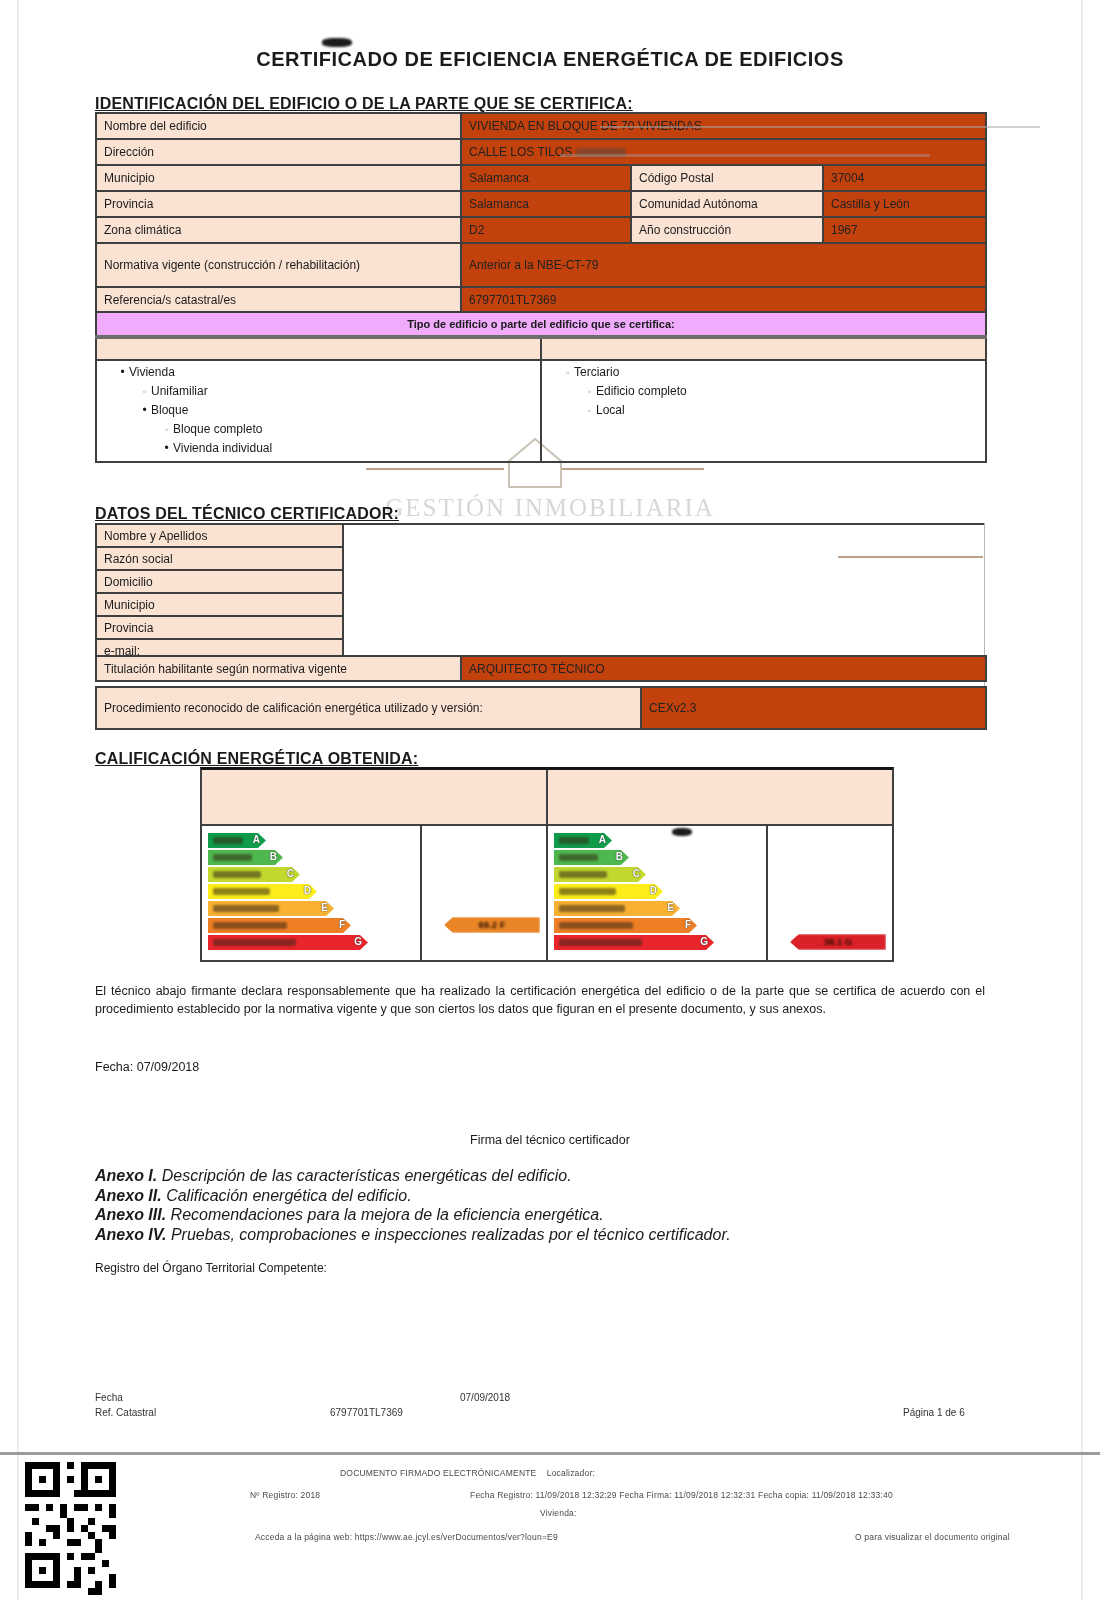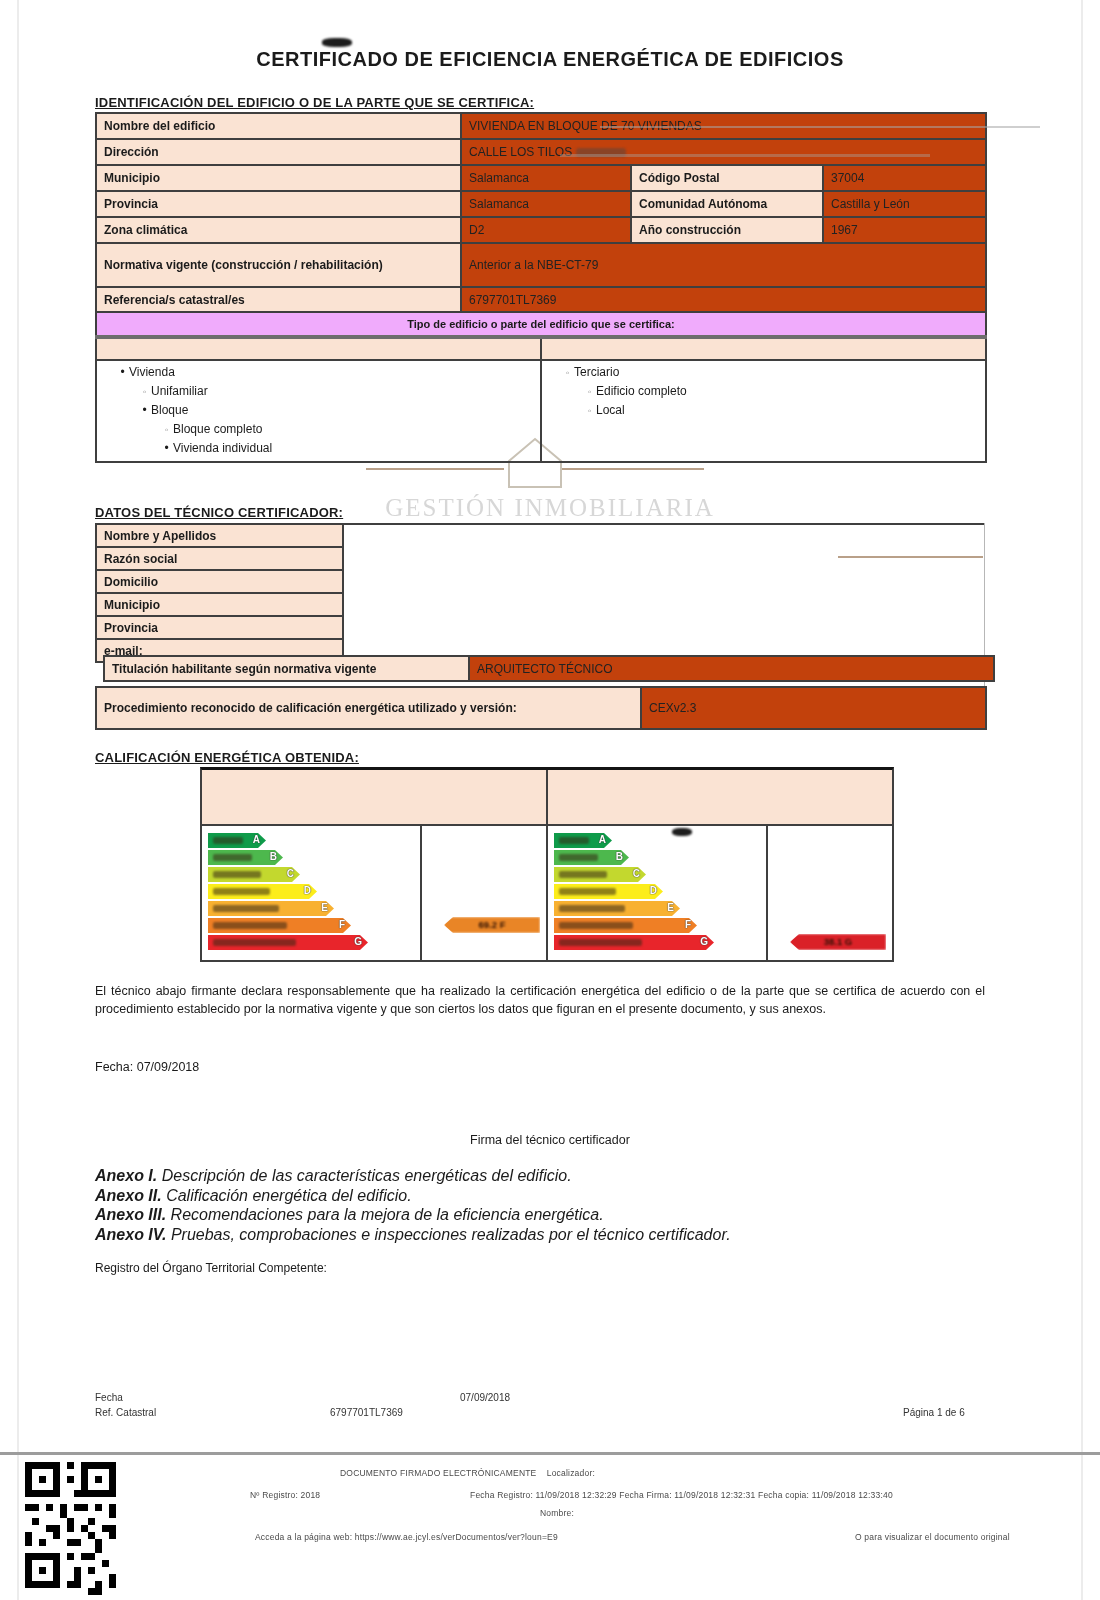--- a/index.html
+++ b/index.html
@@ -4,27 +4,27 @@
 <style>
   html,body{margin:0;padding:0;background:#fff;}
   .page{position:relative;width:1100px;height:1600px;background:#ffffff;overflow:hidden;
         font-family:"Liberation Sans", sans-serif;color:#1b1b1b;}
   .scan{position:absolute;inset:0;filter:blur(0.4px);}
   .edge{position:absolute;top:0;bottom:0;width:2px;background:#ececec;}
 
   
   .doc-title{position:absolute;top:48px;left:0;width:1100px;text-align:center;
              font-size:20px;font-weight:bold;letter-spacing:0.5px;}
-  .sec-heading{position:absolute;left:95px;font-size:13px;font-weight:bold;
+  .sec-heading{position:absolute;left:95px;font-size:16px;font-weight:bold;
                text-decoration:underline;letter-spacing:0.2px;z-index:2;}
 
   
   table{border-collapse:collapse;table-layout:fixed;}
   td,th{border:2px solid #3f3f3f;padding:2px 7px;font-size:12px;overflow:hidden;white-space:nowrap;}
-  td.lab{background:#fae3d3;font-weight:bold;text-align:left;}
+  td.lab{background:#fae3d3;font-weight:normal;text-align:left;}
   td.val{background:#c2410c;font-weight:normal;color:#222;}
   .t1{position:absolute;top:112px;left:95px;width:890px;}
   .t1 td{height:20px;}
   .wrapcell{white-space:normal;}
   .just{display:block;text-align:justify;white-space:normal;}
 
   
   .t2{position:absolute;top:311px;left:95px;width:890px;}
   .t2 th{background:#f0abfc;text-align:center;font-size:11px;height:18px;}
   .t2 td{vertical-align:top;}
@@ -41,21 +41,21 @@
            font-family:"Liberation Serif", serif;font-size:25px;color:#d7d7d7;letter-spacing:2px;}
   .wm-house{position:absolute;top:437px;left:505px;z-index:0;}
   .wm-line{position:absolute;height:2px;background:#b9a089;z-index:0;}
 
   
   .t3wrap{position:absolute;top:523px;left:95px;width:890px;border-top:0px;z-index:1;}
   .t3a{width:249px;}
   .t3a td{height:17px;}
   .t3wrap .topline{position:absolute;top:0;left:0;width:890px;height:2px;background:#3f3f3f;}
   .t3wrap .rightline{position:absolute;top:0;right:0;width:1px;height:199px;background:#b7b7b7;}
-  .t3b{position:absolute;top:132px;left:8px;width:890px;}
+  .t3b{position:absolute;top:132px;left:0;width:890px;}
   .t3b td{height:19px;}
   .t3c{position:absolute;top:163px;left:0;width:890px;}
   .t3c td{height:36px;}
 
   
   .chart{position:absolute;top:767px;left:200px;width:690px;border:2px solid #3f3f3f;border-top:3px solid #141414;z-index:1;}
   .chart-hdr{display:flex;height:54px;border-bottom:2px solid #3f3f3f;}
   .chart-hdr .hcell{flex:1;background:#fae3d3;}
   .chart-hdr .hcell+.hcell{border-left:2px solid #3f3f3f;}
   .chart-body{display:flex;height:134px;}
@@ -392,16 +392,16 @@
     <rect x="42" y="119" width="14" height="7" fill="#000"></rect>
       <rect x="63" y="126" width="14" height="7" fill="#000"></rect>
       <rect x="70" y="119" width="7" height="7" fill="#000"></rect>
   </svg>
   <div class="sf" style="top:1468px;left:340px">
     <span>DOCUMENTO FIRMADO ELECTRÓNICAMENTE</span>&nbsp;&nbsp;&nbsp;
     <span>Localizador:</span>
   </div>
   <div class="sf" style="top:1490px;left:250px">Nº Registro: 2018</div>
   <div class="sf" style="top:1490px;left:470px">Fecha Registro: 11/09/2018 12:32:29 Fecha Firma: 11/09/2018 12:32:31   Fecha copia: 11/09/2018 12:33:40</div>
-  <div class="sf" style="top:1508px;left:540px">Nombre:</div>
+  <div class="sf" style="top:1508px;left:540px">Vivienda:</div>
   <div class="sf" style="top:1532px;left:255px">Acceda a la página web: https://www.ae.jcyl.es/verDocumentos/ver?loun=E9</div>
   <div class="sf" style="top:1532px;left:855px">O para visualizar el documento original</div>
 </div>
 
 </body></html>

